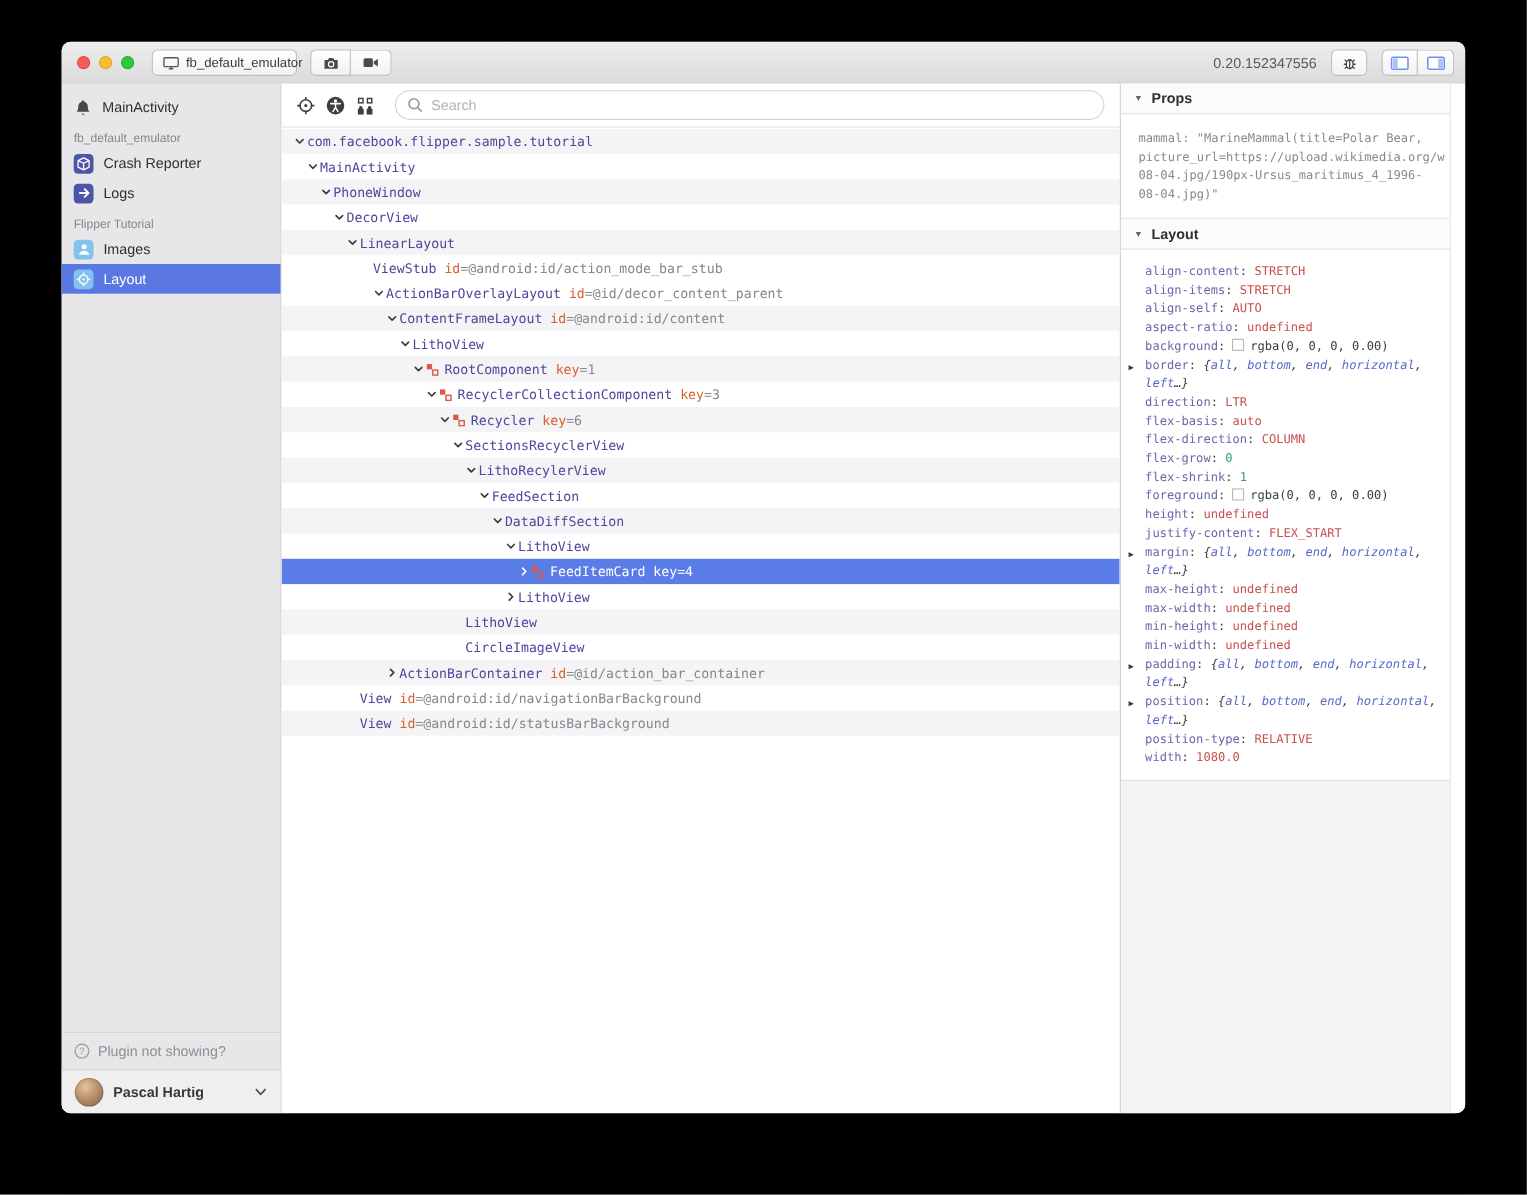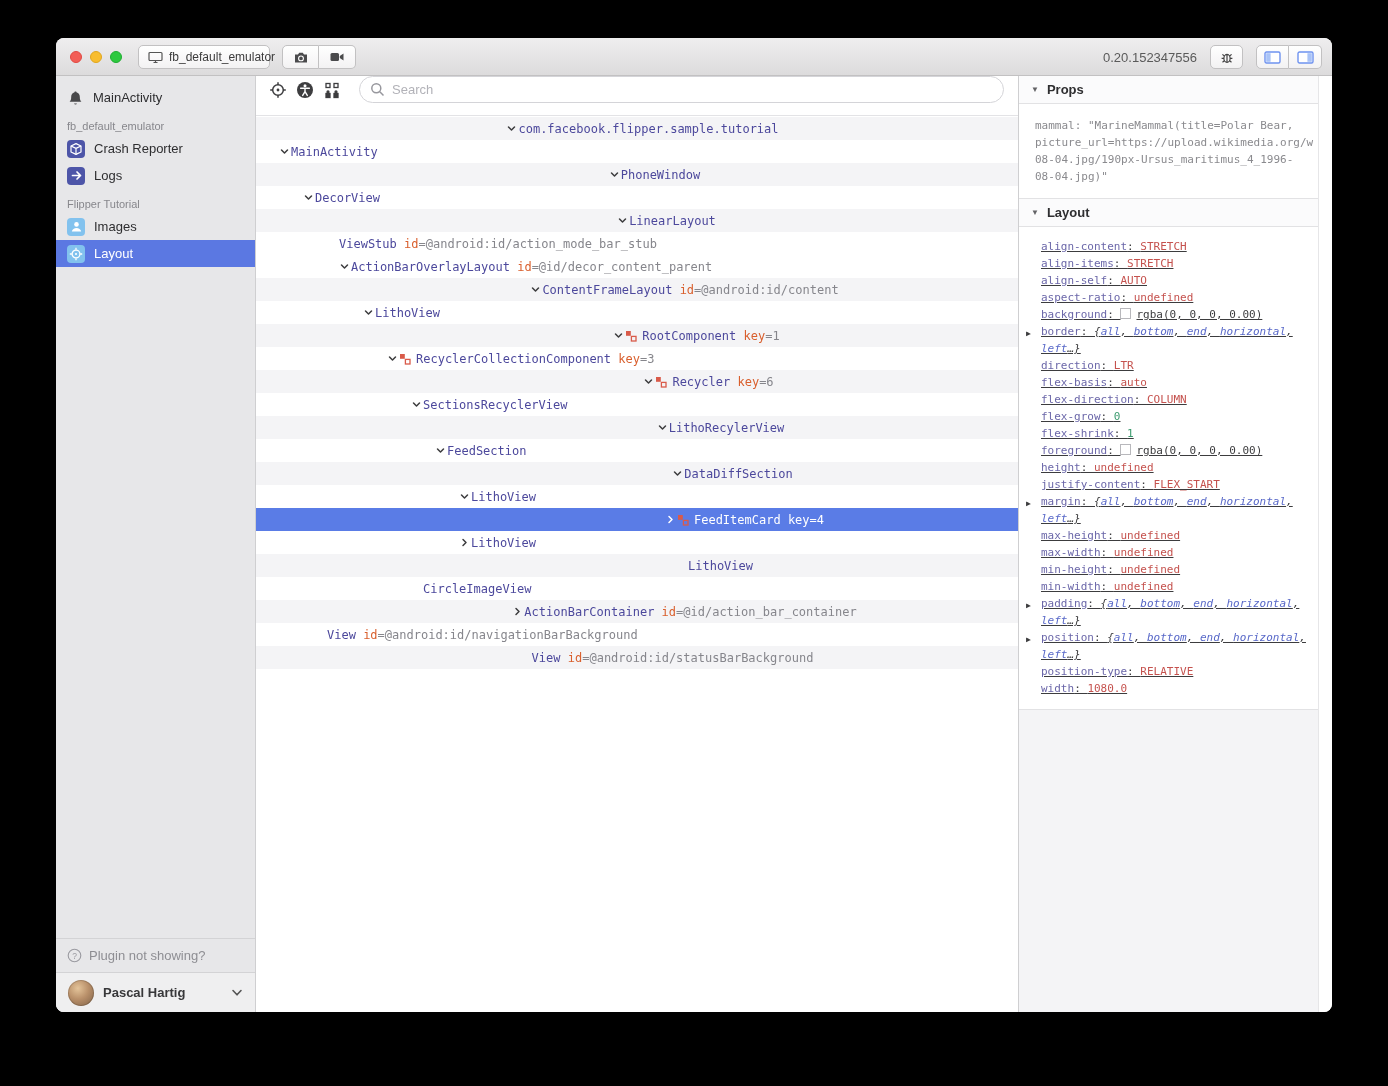--- a/index.html
+++ b/index.html
@@ -49,33 +49,33 @@
     display:flex; align-items:center; gap:9px; padding:0 12px;
     font-size:13px; font-weight:700; color:#38383a; }
   .avatar { width:26px; height:26px; border-radius:50%; flex:none;
     background:radial-gradient(circle at 38% 32%, #e4c49a 0%, #b9906a 45%, #7c5f46 100%);
     box-shadow:inset 0 0 0 1px rgba(0,0,0,.15); }
   .user-chev { margin-left:auto; }
 
   
   .main { position:absolute; left:200px; top:38px; width:762px; bottom:0; background:#fff; }
   .tree-toolbar { height:40px; border-bottom:1px solid #e3e3e6; display:flex;
-    align-items:flex-start; padding:0 8px; }
+    align-items:center; padding:0 8px; }
   .icon-btn { width:27px; height:27px; display:flex; align-items:center;
     justify-content:center; background:none; border:none; }
   .search-box { flex:1; height:27px; border:1px solid #d4d4d8; border-radius:14px;
     display:flex; align-items:center; padding:0 10px; gap:7px; margin:0 6px 0 14px;
     background:#fff; }
   .search-box input { border:none; outline:none; flex:1; font-size:13px; color:#333;
     background:transparent; font-family:"Liberation Sans", sans-serif; }
   .search-box input::placeholder { color:#b2b2b8; }
   .tree { position:absolute; top:41px; bottom:0; left:0; right:0; overflow:hidden;
     font-family:"DejaVu Sans Mono", monospace; font-size:12px; }
   .tree-row { height:23px; display:flex; align-items:center; white-space:pre; color:#4c489c; }
-  .tree-row.stripe { background:#f4f4f6;justify-content:center; }
+  .tree-row.stripe { background:#f4f4f6; }
   .tree-row.selected { background:#5a7ce6; color:#fff; }
   .indent { flex:none; height:1px; }
   .chev-slot { width:13px; flex:none; display:inline-flex; align-items:center;
     justify-content:center; color:#3c3c3e; }
   .tree-row.selected .chev-slot { color:#fff; }
   .litho-ic { width:12px; height:12px; margin-right:5px; flex:none; color:#d95a49; }
   .akey { color:#d95f2d; }
   .aval { color:#86868c; }
   .tree-row.selected .akey, .tree-row.selected .aval { color:#fff; }
 
@@ -85,21 +85,21 @@
   .insp-col { width:300px; border-right:1px solid #e6e6e8; display:flex;
     flex-direction:column; flex:1; }
   .insp-header { height:28px; flex:none; display:flex; align-items:center; gap:8px;
     padding:0 12px; font-weight:700; color:#2f2f31; border-bottom:1px solid #e2e2e4;
     background:#fbfbfc; font-size:13px; }
   .tri { font-size:8px; color:#636366; }
   .insp-body { border-bottom:1px solid #e2e2e4;
     font-family:"DejaVu Sans Mono", monospace; font-size:11px; line-height:17px; }
   .props-body { padding:13px 4px 13px 16px; color:#8a8a8e; }
   .props-body div { white-space:pre; overflow:hidden; }
-  .layout-body { padding:11px 4px 12px 0; color:#3c3c3e;text-decoration:underline; }
+  .layout-body { padding:11px 4px 12px 0; color:#3c3c3e; }
   .lrow { position:relative; padding-left:22px; padding-right:4px; }
   .lrow .mark { position:absolute; left:7px; top:2px; font-size:8px; color:#3c3c3e; }
   .lkey { color:#6b67a9; }
   .lcolon { color:#3c3c3e; }
   .v-red { color:#c5524e; }
   .v-green { color:#3b9b6e; }
   .v-dark { color:#3c3c3e; }
   .swatch { display:inline-block; width:11px; height:11px; border:1px solid #b8b8bc;
     background:#fff; vertical-align:-1px; margin-right:5px; }
   .obj { font-style:italic; }

